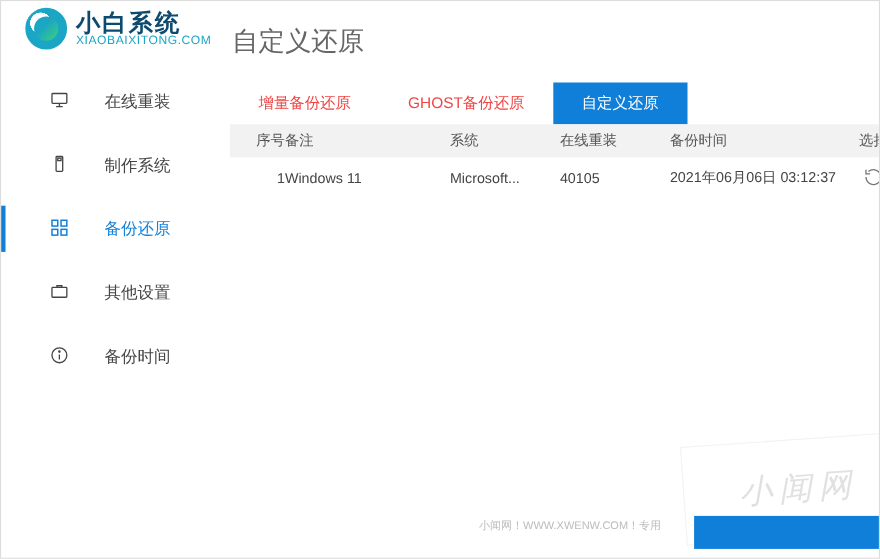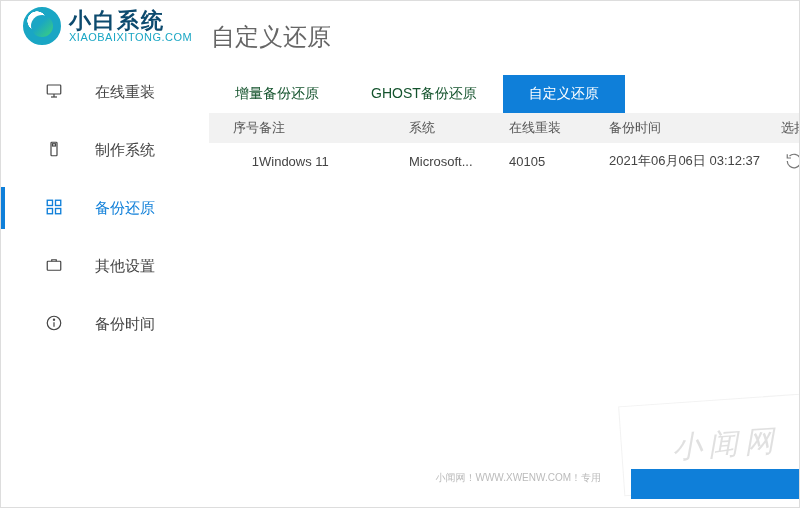--- a/index.html
+++ b/index.html
@@ -53,21 +53,21 @@
   .nav-item.active { color:#0f7fd9; }
   .nav-item.active::before{
     content:""; position:absolute; left:0; top:8px; bottom:8px; width:4px; background:#0f7fd9;
   }
   .nav-ico { width:18px; color:inherit; }
   .nav-label{ font-size:15px; }
   .main { flex:1; display:flex; flex-direction:column; padding: 8px 22px 0 18px; position:relative;}
   .page-title { font-size: 24px; color:#666; padding: 12px 0 22px 2px; font-weight:400;}
   .tabs { display:flex; align-items:flex-end; gap:0; }
   .tab {
-    padding: 10px 26px; font-size:14px; color:#14532d; cursor:pointer;
+    padding: 10px 26px; font-size:14px; color:#ef4444; cursor:pointer;
   }
   .tab.active { background:#0f7fd9; color:#fff; }
   .table { margin-top:0; }
   .thead, .trow {
     display:grid;
     grid-template-columns: 40px 150px 100px 100px 160px 50px;
     align-items:center;
     font-size:13px;
   }
   .thead { background:#f2f2f2; color:#555; height:30px; padding-left:10px;}

